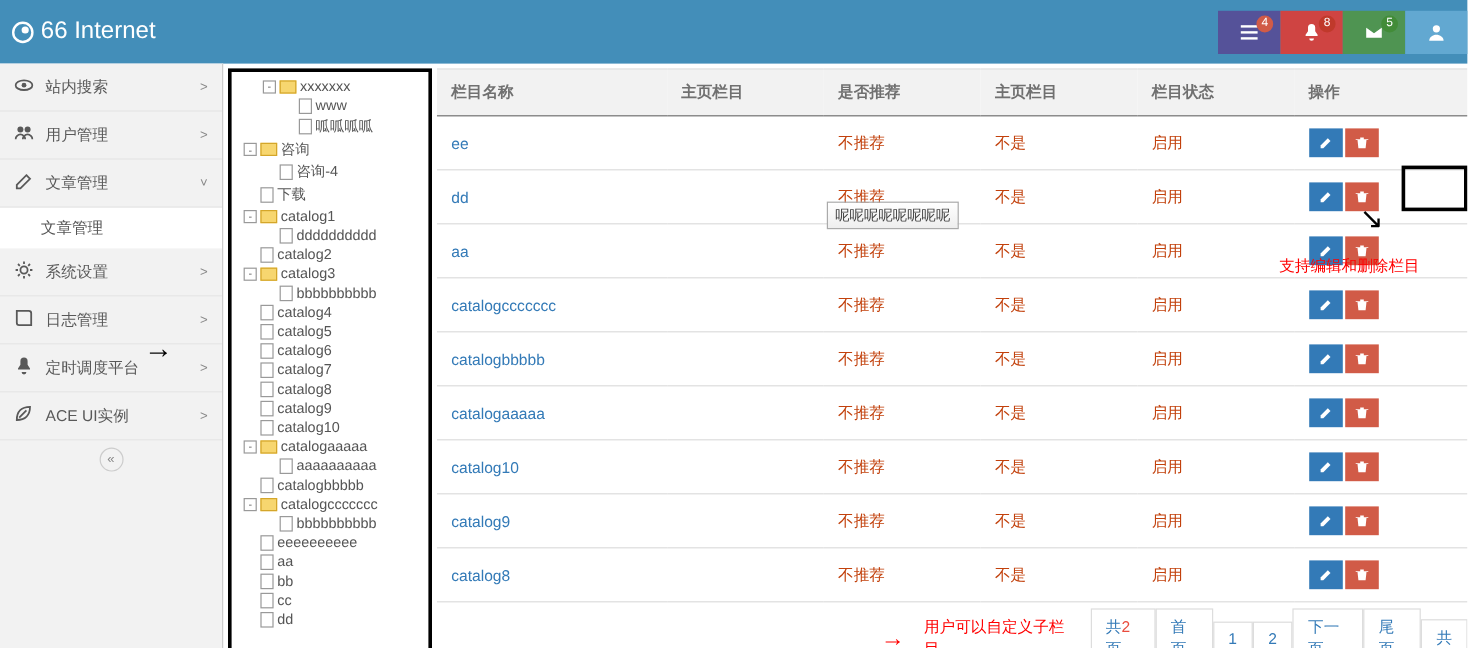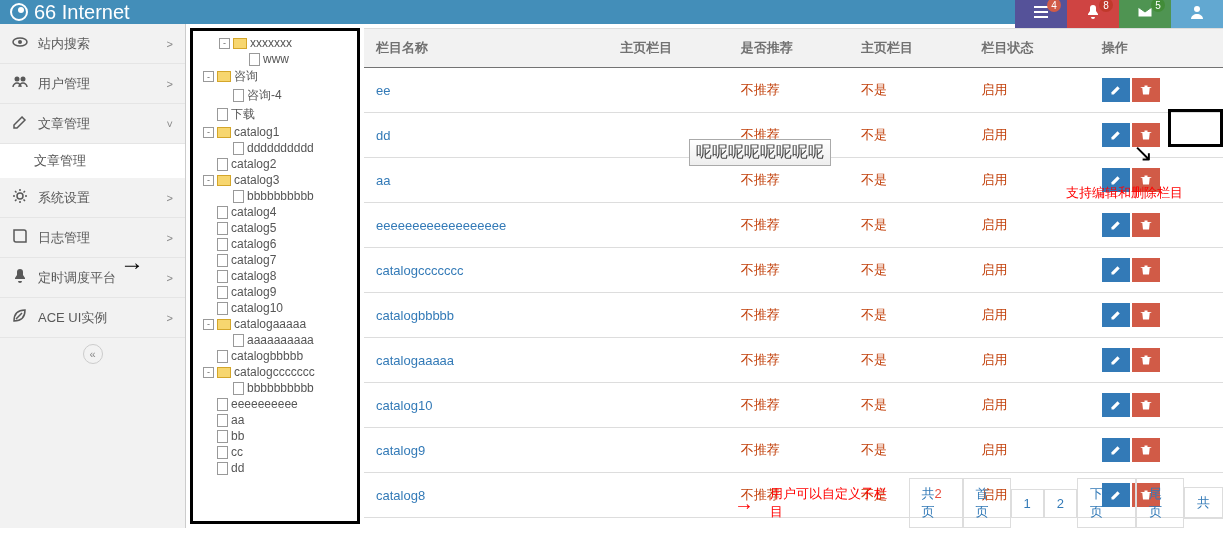--- a/index.html
+++ b/index.html
@@ -1,17 +1,17 @@
 <!DOCTYPE html>
 <html><head>
 <meta charset="utf-8">
 <style>
 *{margin:0;padding:0;box-sizing:border-box;font-family:"Microsoft YaHei",Arial,sans-serif}
 body{font-size:13px;color:#555;background:#fff}
-.header{background:#438EB9;height:24px;display:flex;align-items:center;justify-content:space-between;padding:0 0 0 10px;color:#fff}
+.header{background:#438EB9;height:53px;display:flex;align-items:center;justify-content:space-between;padding:0 0 0 10px;color:#fff}
 .brand{display:flex;align-items:center;gap:6px;font-size:20px;font-weight:300}
 .brand-icon{width:18px;height:18px;border:2px solid #fff;border-radius:50%;position:relative}
 .brand-icon:after{content:"";position:absolute;width:6px;height:6px;background:#fff;border-radius:50%;top:2px;right:2px}
 .header-right{display:flex}
 .hbtn{width:52px;height:36px;display:flex;align-items:center;justify-content:center;position:relative;color:#fff}
 .hbtn.purple{background:#555299}
 .hbtn.red{background:#CF4442}
 .hbtn.green{background:#4F9452}
 .hbtn.teal{background:#62A8D1}
 .badge{position:absolute;top:4px;right:6px;background:#fff;color:#333;font-size:10px;width:14px;height:14px;border-radius:7px;display:flex;align-items:center;justify-content:center}
@@ -36,21 +36,21 @@
 .tree-node .folder{width:14px;height:11px;background:#F7D66F;border:1px solid #D4A62A;display:inline-block}
 .tree-node .file{width:11px;height:13px;background:#fff;border:1px solid #999;display:inline-block}
 .main{flex:1;padding:4px 0 0 0;position:relative;overflow:hidden}
 table{width:100%;border-collapse:collapse}
 th{text-align:left;padding:10px 12px;border-top:1px solid #ddd;border-bottom:1px solid #737373;background:#F2F2F2;font-weight:600;color:#707070}
 td{padding:10px 12px;border-bottom:1px solid #ddd;color:#c2410c}
 td.link{color:#337AB7;cursor:pointer}
 .act-btn{width:28px;height:24px;display:inline-flex;align-items:center;justify-content:center;color:#fff;cursor:pointer;margin-right:2px}
 .act-btn.edit{background:#337AB7}
 .act-btn.del{background:#D15B47}
-.tooltip-box{position:absolute;left:325px;top:115px;background:linear-gradient(#fff,#eee);border:1px solid #aaa;padding:2px 6px;font-size:16px;color:#444;z-index:5}
+.tooltip-box{position:absolute;left:325px;top:115px;background:linear-gradient(#fff,#eee);border:1px solid #aaa;padding:2px 6px;font-size:12px;color:#444;z-index:5}
 .anno-box1{position:absolute;right:0;top:85px;width:55px;height:38px;border:3px solid #000}
 .anno-arrow1{position:absolute;right:70px;top:115px;font-size:24px;color:#000}
 .anno-text1{position:absolute;right:40px;top:160px;color:#f00;font-size:13px;white-space:nowrap}
 .bottom-row{position:absolute;bottom:0;left:370px;right:0;display:flex;align-items:center;gap:16px}
 .add-btn{background:#428BCA;color:#fff;padding:8px 14px;border:3px solid #000;cursor:pointer}
 .anno-arrow2{color:#f00;font-size:20px}
 .anno-text2{color:#f00}
 .pager{margin-left:auto;display:flex;align-items:center;gap:0}
 .pg-item{border:1px solid #ddd;padding:6px 12px;cursor:pointer;color:#337AB7;font-size:13px}
 .pg-item .red{color:#E94C3D}
@@ -165,20 +165,24 @@
     <div id="tree-items">
         <div class="tree-node" style="padding-left:24px">
           <span class="tog">-</span>
           <span class="folder"></span>
           <span>xxxxxxx</span>
         </div>
         <div class="tree-node" style="padding-left:54px">
           <span class="file"></span>
           <span>www</span>
         </div>
+        <div class="tree-node" style="padding-left:54px">
+          <span class="file"></span>
+          <span>呱呱呱呱</span>
+        </div>
         <div class="tree-node" style="padding-left:8px">
           <span class="tog">-</span>
           <span class="folder"></span>
           <span>咨询</span>
         </div>
         <div class="tree-node" style="padding-left:38px">
           <span class="file"></span>
           <span>咨询-4</span>
         </div>
         <div class="tree-node" style="padding-left:22px">
@@ -321,36 +325,20 @@
                   <path d="M2 11l8-8 3 3-8 8H2z"></path>
                 </svg>
               </span><span class="act-btn del">
                 <svg width="12" height="12" viewBox="0 0 16 16" fill="#fff">
                   <path d="M3 5h10l-1 9H4z M6 2h4v2H6z M1 4h14v1H1z"></path>
                 </svg>
               </span></td>
           </tr>
           <tr>
             <td class="link">aa</td>
-            <td></td>
-            <td>不推荐</td>
-            <td>不是</td>
-            <td>启用</td>
-            <td><span class="act-btn edit">
-                <svg width="12" height="12" viewBox="0 0 16 16" fill="#fff">
-                  <path d="M2 11l8-8 3 3-8 8H2z"></path>
-                </svg>
-              </span><span class="act-btn del">
-                <svg width="12" height="12" viewBox="0 0 16 16" fill="#fff">
-                  <path d="M3 5h10l-1 9H4z M6 2h4v2H6z M1 4h14v1H1z"></path>
-                </svg>
-              </span></td>
-          </tr>
-          <tr>
-            <td class="link">eeeeeeeeeeeeeeeeee</td>
             <td></td>
             <td>不推荐</td>
             <td>不是</td>
             <td>启用</td>
             <td><span class="act-btn edit">
                 <svg width="12" height="12" viewBox="0 0 16 16" fill="#fff">
                   <path d="M2 11l8-8 3 3-8 8H2z"></path>
                 </svg>
               </span><span class="act-btn del">
                 <svg width="12" height="12" viewBox="0 0 16 16" fill="#fff">

